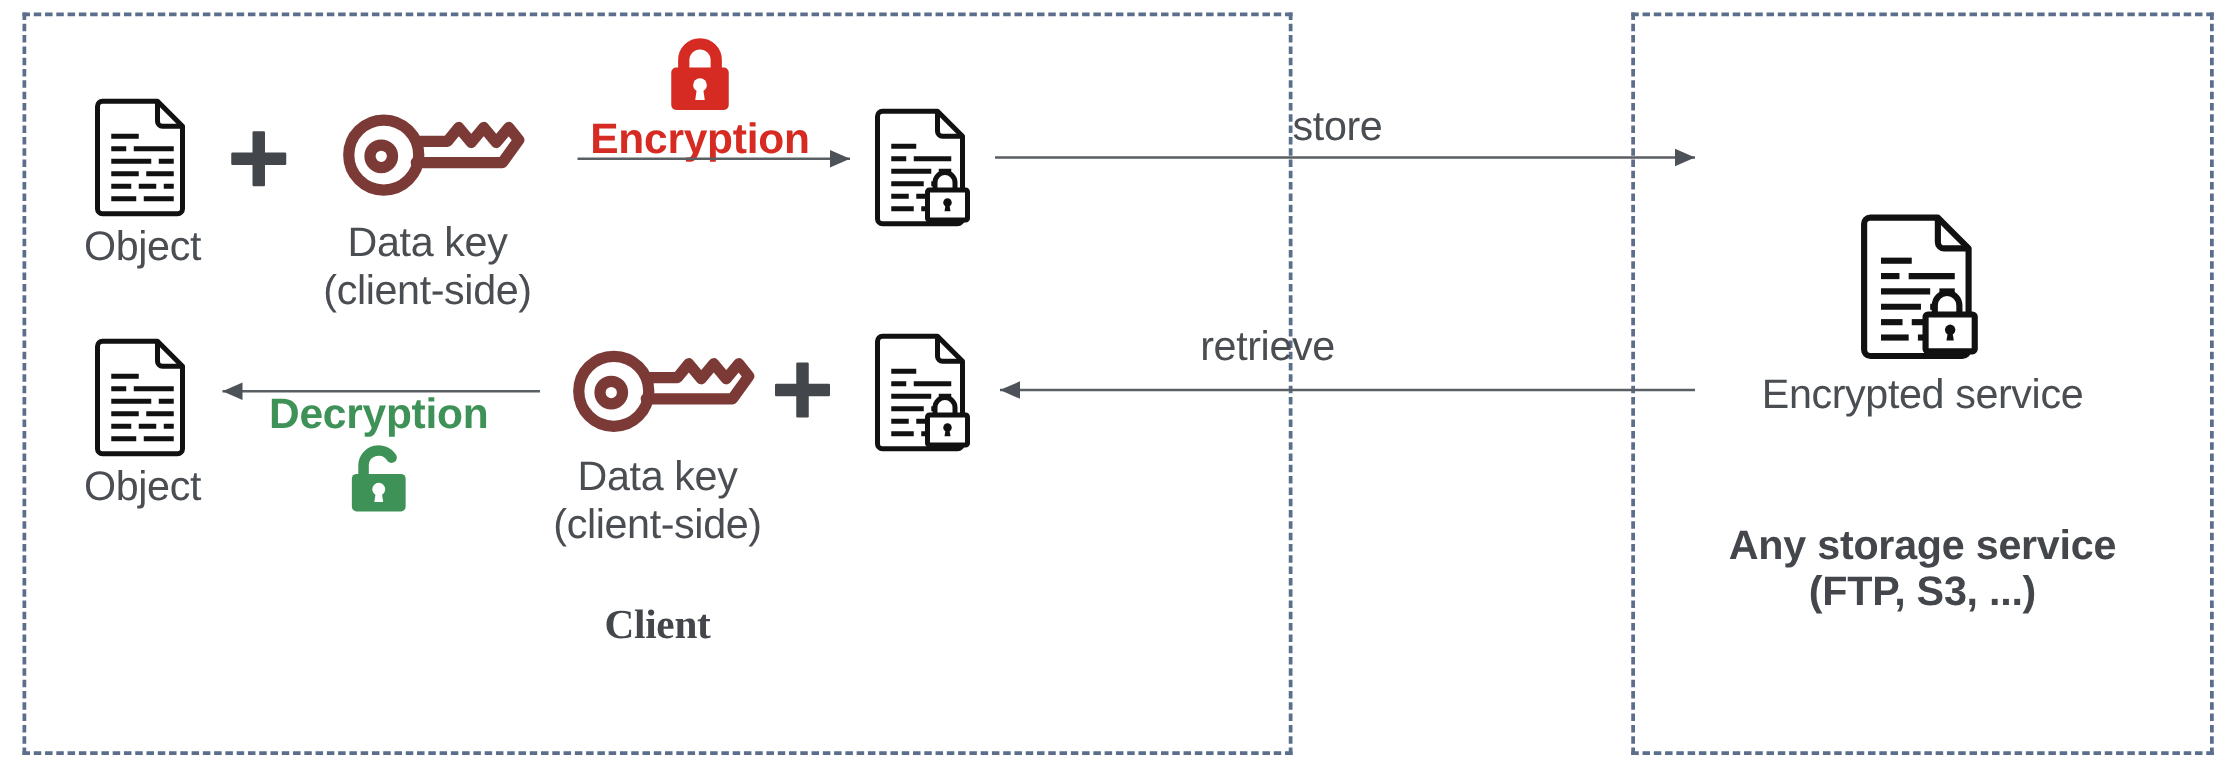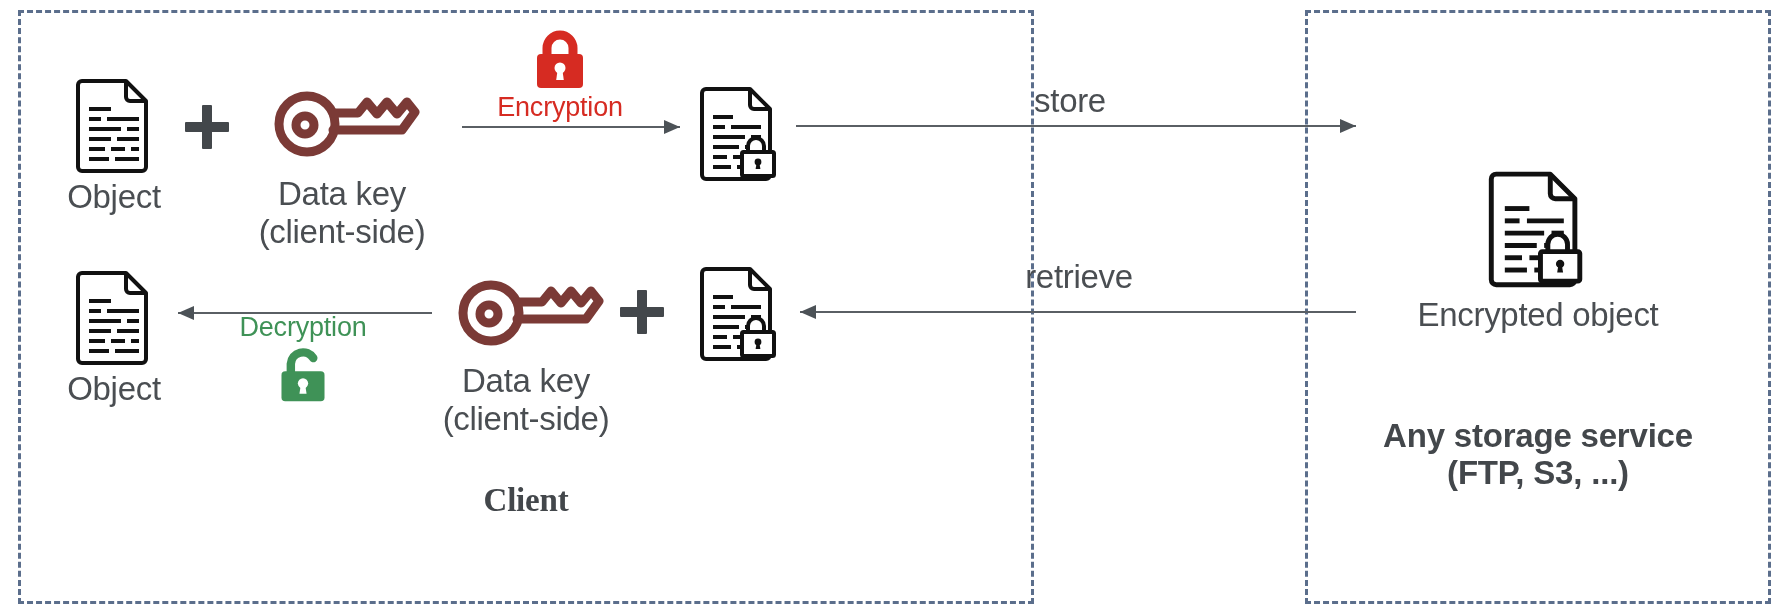--- a/index.html
+++ b/index.html
@@ -98,22 +98,22 @@
     position:absolute;
     text-align:center;
     font-size:33px;
     color:#4a4e52;
     letter-spacing:-0.3px;
   }
 
   
   .op{ position:absolute; text-align:center; }
   .op .op-text{
-    font-weight:normal;
-    font-size:27px;
+    font-weight:bold;
+    font-size:34px;
     letter-spacing:-0.2px;
     white-space:nowrap;
   }
   .op-encrypt .op-text{ color:#d62b22; }
   .op-decrypt .op-text{ color:#3f9257; }
 
   svg{ display:block; overflow:visible; }
 </style>
 </head>
 <body>
@@ -230,28 +230,28 @@
             <line x1="37" y1="83" x2="45" y2="83"></line>
         </g>
         <g>
           <path d="M48 68 V62 a8 8 0 0 1 16 0 v6" fill="#fff" stroke="#111" stroke-width="4"></path>
           <rect x="42" y="68" width="32" height="24" rx="1.5" fill="#fff" stroke="#111" stroke-width="4"></rect>
           <circle cx="58" cy="78" r="3.4" fill="#111"></circle>
           <path d="M56.6 79 h2.8 l1 6 h-4.8 z" fill="#111"></path>
         </g>
       </svg>
     </div>
-    <div class="node-caption" style="position:relative;left:0;top:10px;width:480px;">Encrypted object</div>
+    <div class="node-caption" style="position:relative;left:0;top:10px;width:480px;">Encrypted service</div>
   </div>
 
   <div class="arrow" style="left:800px;top:305px;width:556px;">
     <div class="shaft"></div>
       <div class="headL"></div>
   </div>
-  <div class="arrow-label" style="left:929px;top:258px;width:300px;text-align:center;">retrieve</div>
+  <div class="arrow-label" style="left:864px;top:258px;width:300px;text-align:center;">retrieve</div>
 
   <div class="node" style="left:700px;top:264px;">
     <svg width="80" height="96" viewBox="0 0 80 96" aria-hidden="true">
       <path d="M6 5 h44 l20 20 v66 a4 4 0 0 1 -4 4 H6 a4 4 0 0 1 -4 -4 V9 a4 4 0 0 1 4 -4 z" fill="#fff" stroke="#111" stroke-width="4" stroke-linejoin="round"></path>
       <path d="M50 5 v16 a4 4 0 0 0 4 4 h16" fill="none" stroke="#111" stroke-width="4" stroke-linejoin="round"></path>
       <g stroke="#111" stroke-width="4">
         <line x1="13" y1="33" x2="33" y2="33"></line>
         <line x1="13" y1="43" x2="25" y2="43"></line>
           <line x1="31" y1="43" x2="61" y2="43"></line>
         <line x1="13" y1="53" x2="45" y2="53"></line>

